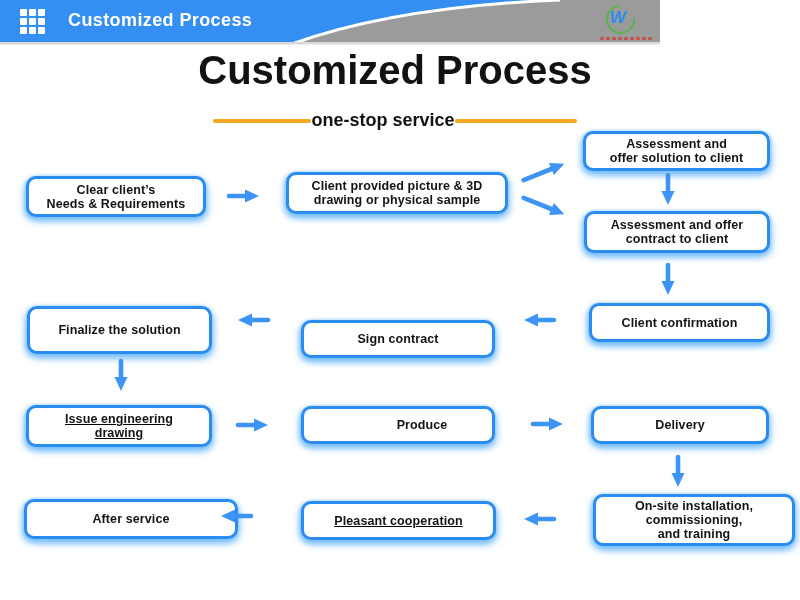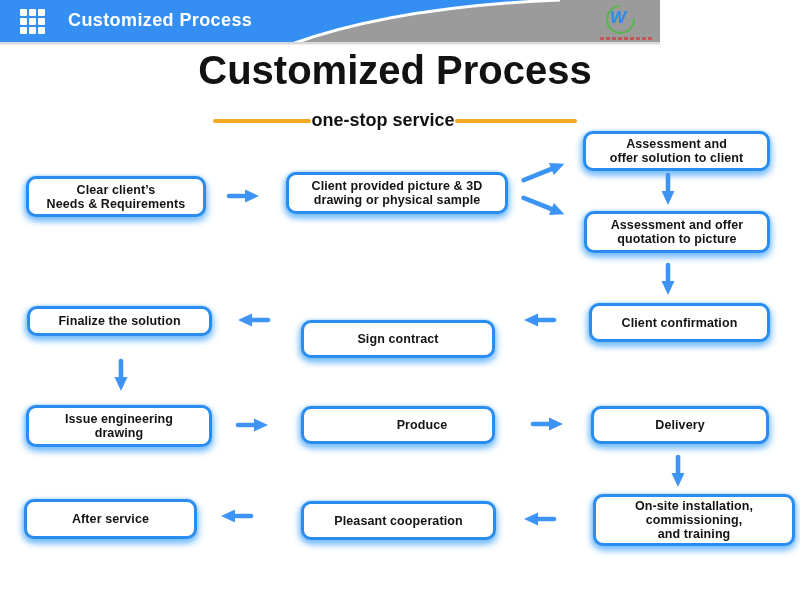--- a/index.html
+++ b/index.html
@@ -50,27 +50,27 @@
   }
   .fbox-label{
     font-size:12.5px;font-weight:700;color:#141414;line-height:1.12;white-space:pre-line;letter-spacing:.1px;
   }
   .b0{left:26px;top:176px;width:180px;height:41px;}
   .b1{left:286px;top:172px;width:222px;height:42px;}
   .b2{left:583px;top:131px;width:187px;height:40px;text-align:center;}
   .b3{left:584px;top:211px;width:186px;height:42px;}
   .b4{left:589px;top:303px;width:181px;height:39px;}
   .b5{left:301px;top:320px;width:194px;height:38px;}
-  .b6{left:27px;top:306px;width:185px;height:30px;align-items:center;}
-  .b7{left:26px;top:405px;width:186px;height:42px;}
+  .b6{left:27px;top:306px;width:185px;height:48px;align-items:center;}
+  .b7{left:26px;top:405px;width:186px;height:42px;text-decoration:underline;}
   .b8{left:301px;top:406px;width:194px;height:38px;padding-left:48px;}
   .b9{left:591px;top:406px;width:178px;height:38px;}
   .b10{left:593px;top:494px;width:202px;height:52px;}
-  .b11{left:301px;top:501px;width:195px;height:39px;}
-  .b12{left:24px;top:499px;width:173px;height:40px;}
+  .b11{left:301px;top:501px;width:195px;height:39px;text-decoration:underline;}
+  .b12{left:24px;top:499px;width:214px;height:40px;}
   
   .arrow{position:absolute;width:36px;height:20px;}
   .arrow.long{width:56px;}
   .arrow svg{display:block;}
   .arrow line{stroke:#3e94f5;stroke-width:4.6;stroke-linecap:round;}
   .arrow polygon{fill:#3e94f5;}
   .a-left{transform:rotate(180deg);}
   .a-down{transform:rotate(90deg);}
   .a-diag-up{transform:rotate(-22deg);}
   .a-diag-down{transform:rotate(22deg);}
@@ -120,21 +120,21 @@
   <div class="fbox b1">
       <span class="fbox-label">Client provided picture &amp; 3D
 drawing or physical sample</span>
     </div>
   <div class="fbox b2">
       <span class="fbox-label">Assessment and
 offer solution to client</span>
     </div>
   <div class="fbox b3">
       <span class="fbox-label">Assessment and offer
-quotation to picture</span>
+contract to client</span>
     </div>
   <div class="fbox b4">
       <span class="fbox-label">Client confirmation</span>
     </div>
   <div class="fbox b5">
       <span class="fbox-label">Sign contract</span>
     </div>
   <div class="fbox b6">
       <span class="fbox-label">Finalize the solution</span>
     </div>

